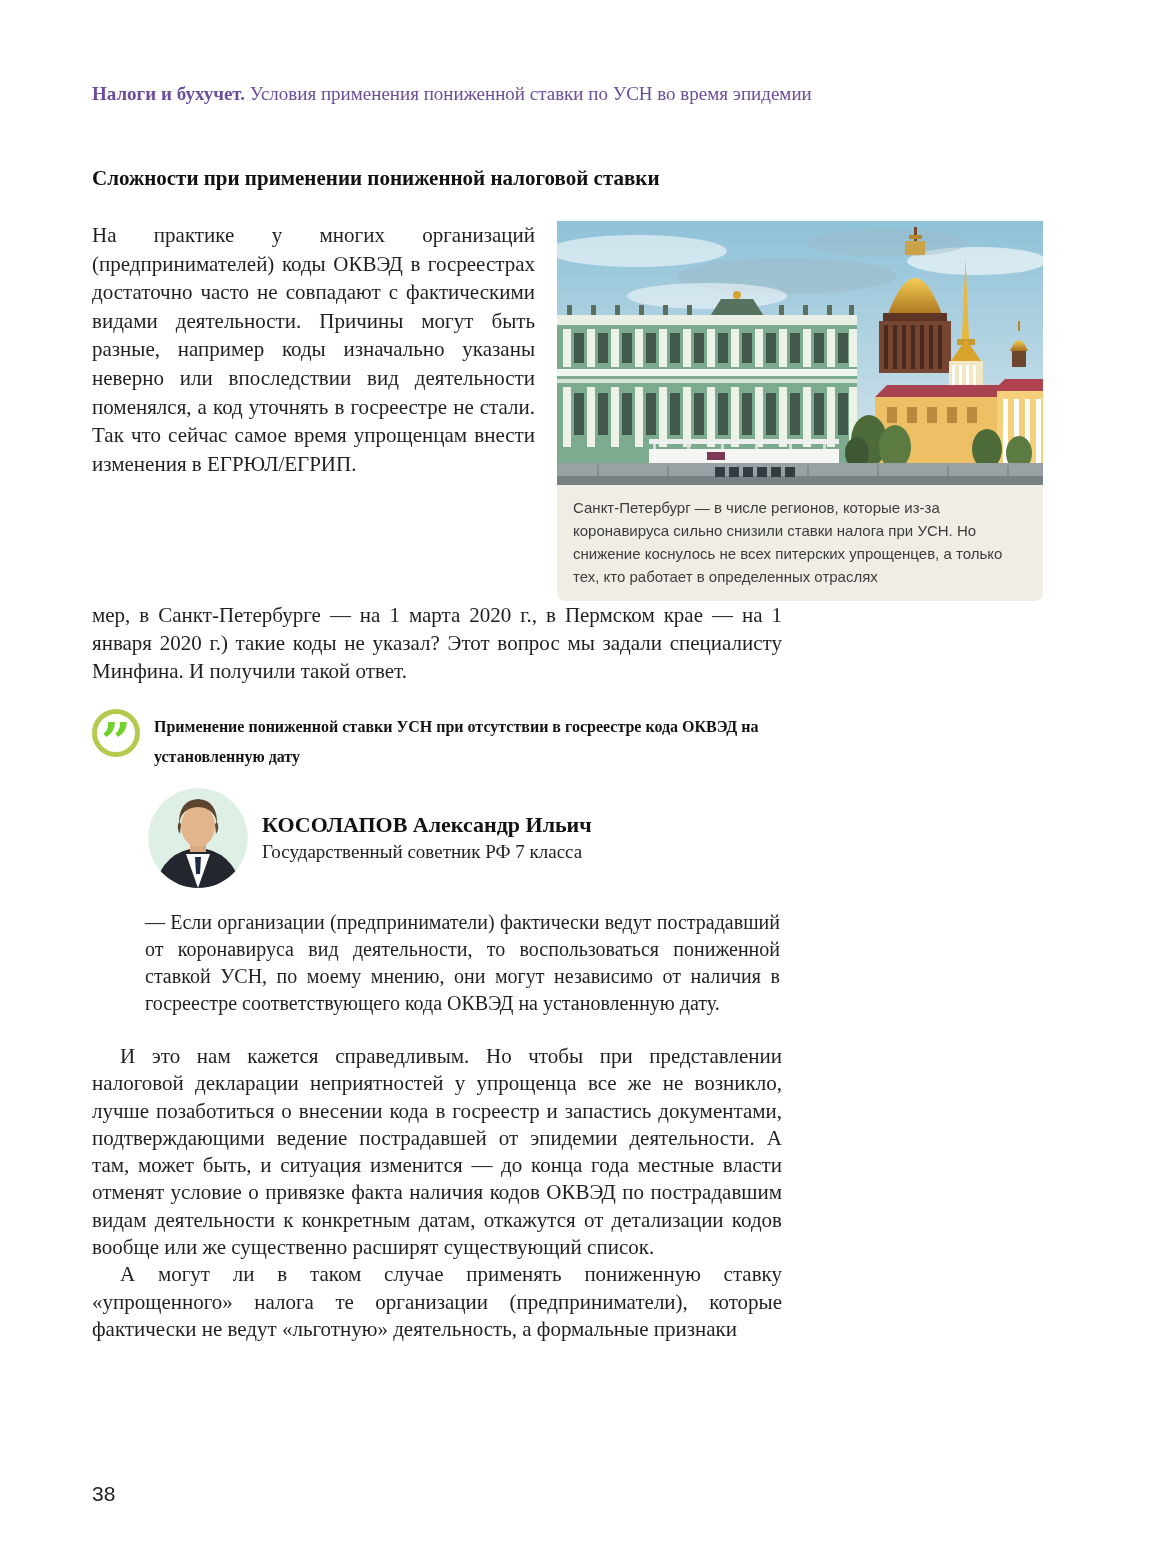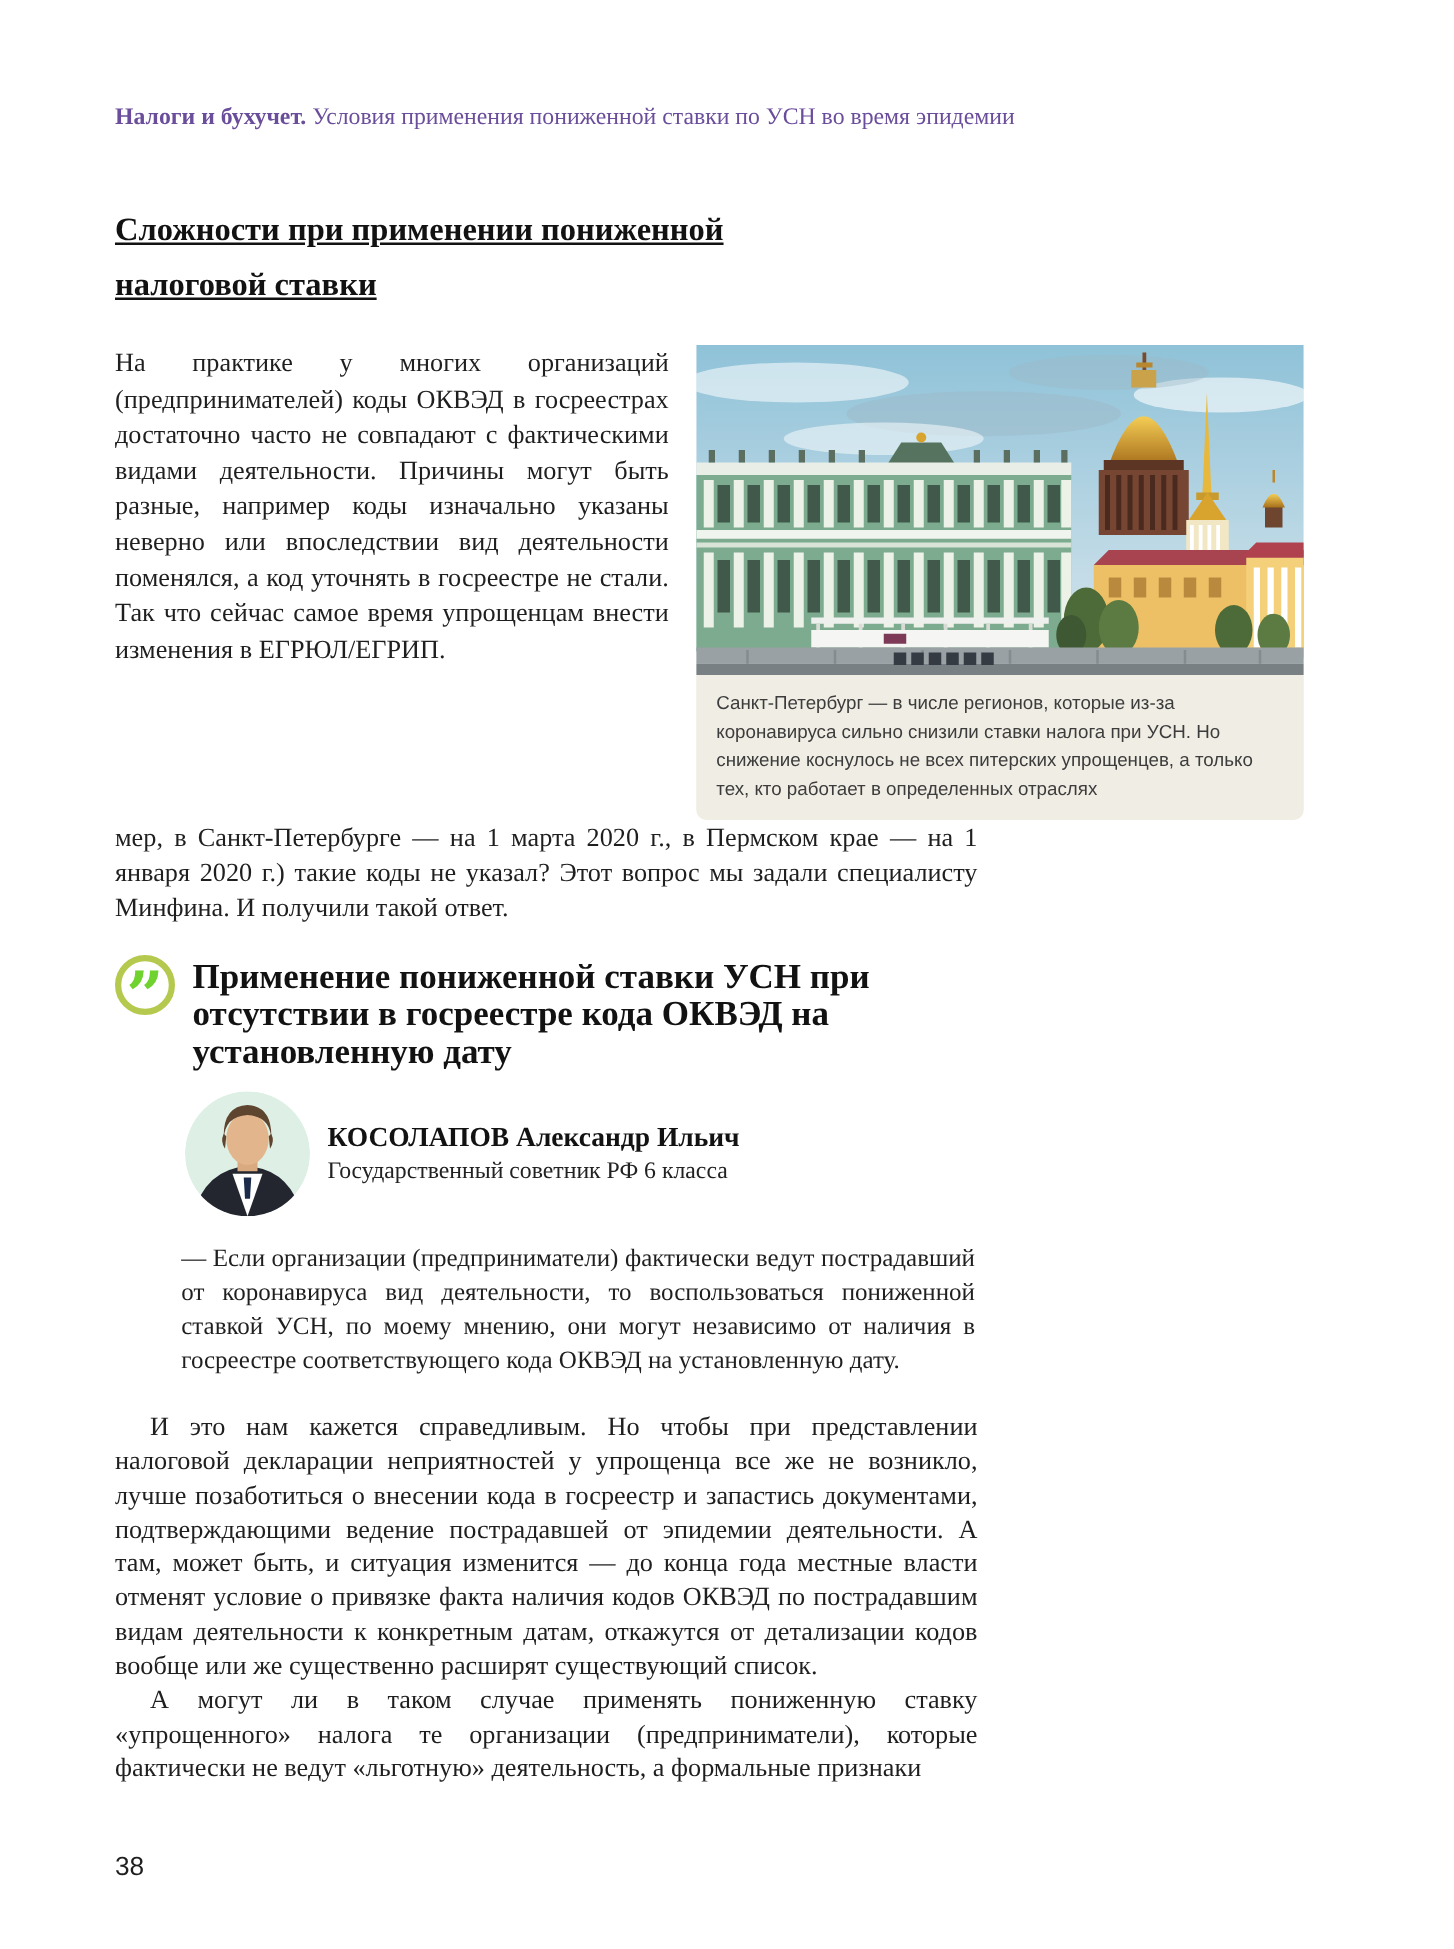--- a/index.html
+++ b/index.html
@@ -8,22 +8,22 @@
     font-family:"Liberation Serif", serif; color:#1f1f1f; overflow:hidden;
   }
   .content { margin:0 98px 0 92px; }
 
   
   .running-header { padding-top:82px; font-size:19px; line-height:24px; color:#6b4e9b; }
   .running-header .brand { font-weight:700;margin-top:40px; }
 
   
   h1.article-title {
-    margin:56px 0 0 0; font-size:26px; line-height:44px; font-weight:700;
-    color:#121212; max-width:580px;text-decoration:underline;
+    margin:56px 0 0 0; font-size:21px; line-height:33px; font-weight:700;
+    color:#121212; max-width:580px;
   }
 
   
   .columns { display:flex; margin-top:26px; }
   .col-left { width:443px; font-size:21px; line-height:28.6px; text-align:justify; }
   .col-left p { margin:0; }
   .col-left p.indent { text-indent:28px; }
 
   .figure { width:486px; margin-left:22px; }
   .photo-svg { display:block; width:486px; height:264px; }
@@ -40,21 +40,21 @@
   .quote-head { display:flex; align-items:flex-start; }
   .quote-icon {
     flex:0 0 auto; width:38px; height:38px; border:5px solid #b5c94f; border-radius:50%;
     background:#ffffff; display:flex; align-items:center; justify-content:center; overflow:hidden;
   }
   .quote-icon .glyph {
     color:#70d22f; font-size:52px; font-weight:700; line-height:1;
     transform:translateY(9px); font-family:"DejaVu Serif", serif;
   }
   .quote-title {
-    margin-left:14px; padding-top:3px; font-size:28px; line-height:30px;
+    margin-left:14px; padding-top:3px; font-size:16px; line-height:30px;
     font-weight:700; color:#121212; max-width:625px;
   }
   .expert { display:flex; align-items:center; margin:16px 0 0 56px; }
   .avatar { width:100px; height:100px; border-radius:50%; overflow:hidden; flex:0 0 auto; }
   .avatar svg { display:block; width:100px; height:100px; }
   .expert-meta { margin-left:14px; }
   .expert-name { font-weight:700; font-size:22px; line-height:24px; color:#121212; }
   .expert-title { font-size:19px; line-height:24px; color:#222; margin-top:3px; }
 
   .quote-text {
@@ -295,21 +295,21 @@
             <polygon points="47,69 53,69 52,86 48,86" fill="#1d2b4a"></polygon>
             <rect x="42" y="48" width="16" height="16" fill="#d9a97f"></rect>
             <ellipse cx="50" cy="38" rx="17" ry="21" fill="#e3b58c"></ellipse>
             <path d="M31,38 Q30,12 50,11 Q70,12 69,38 Q68,20 50,19 Q32,20 31,38 Z" fill="#5d4530"></path>
             <path d="M31,34 Q28,40 32,46 L33,36 Z" fill="#5d4530"></path>
             <path d="M69,34 Q72,40 68,46 L67,36 Z" fill="#5d4530"></path>
           </svg>
         </div>
         <div class="expert-meta">
           <div class="expert-name">КОСОЛАПОВ Александр Ильич</div>
-          <div class="expert-title">Государственный советник РФ 6 класса</div>
+          <div class="expert-title">Государственный советник РФ 7 класса</div>
         </div>
       </div>
 
       <p class="quote-text">—  Если организации (предприниматели) фактически ведут пострадавший от коронавируса вид деятельности, то воспользоваться пониженной ставкой УСН, по моему мнению, они могут независимо от наличия в госреестре соответствующего кода ОКВЭД на установленную дату.</p>
     </div>
 
     <p class="body-para">И это нам кажется справедливым. Но чтобы при представлении налоговой декларации неприятностей у упрощенца все же не возникло, лучше позаботиться о внесении кода в госреестр и запастись документами, подтверждающими ведение пострадавшей от эпидемии деятельности. А там, может быть, и ситуация изменится — до конца года местные власти отменят условие о привязке факта наличия кодов ОКВЭД по пострадавшим видам деятельности к конкретным датам, откажутся от детализации кодов вообще или же существенно расширят существующий список.</p>
     <p class="body-para">А могут ли в таком случае применять пониженную ставку «упрощенного» налога те организации (предприниматели), которые фактически не ведут «льготную» деятельность, а формальные признаки</p>
 
   </div>

